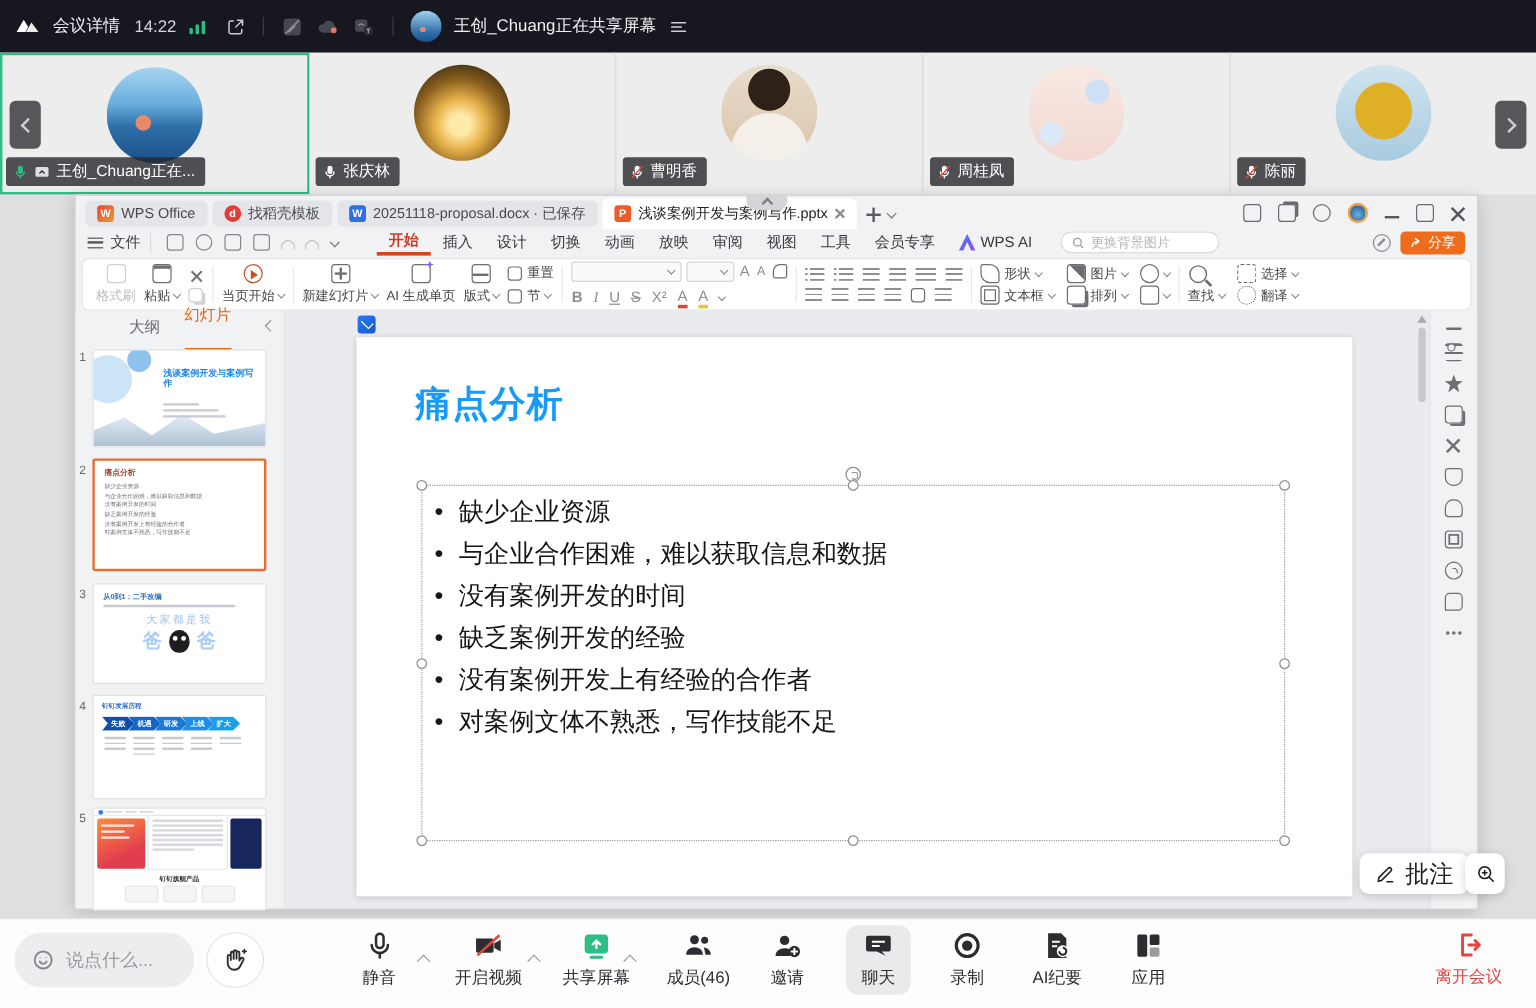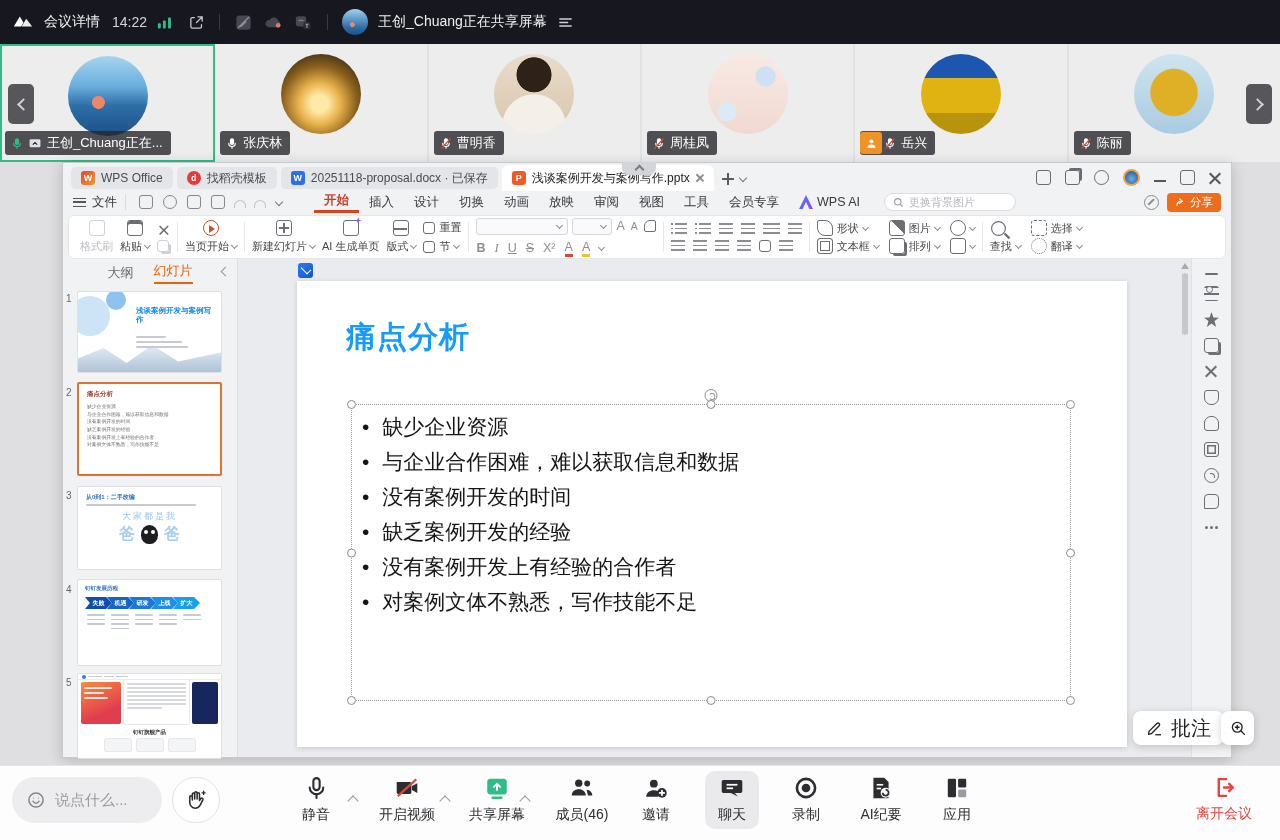--- a/index.html
+++ b/index.html
@@ -104,21 +104,21 @@
 .ico-lines.dots{width:16px;background:repeating-linear-gradient(to bottom,#8d8d94 0 1.6px,transparent 1.6px 4.6px) 4px 0/12px 100% no-repeat,repeating-linear-gradient(to bottom,#8d8d94 0 1.6px,transparent 1.6px 4.6px) 0 0/2px 100% no-repeat}
 .grid2{display:grid;grid-template-rows:1fr 1fr;grid-auto-flow:column;gap:2px 10px;align-items:center}
 .cell{display:flex;align-items:center;gap:4px;white-space:nowrap}
 .qic{width:13px;height:13px;border:1.7px solid #6d6d74;border-radius:50%;position:relative;margin:0 2px}
 .qic::before{content:"";position:absolute;left:10px;top:11px;width:6px;height:1.7px;background:#6d6d74;transform:rotate(45deg)}
 
 
 .content{position:absolute;left:0;top:96px;bottom:0;right:0;display:flex}
 .panel{width:175px;background:#f1f2f4;border-right:1px solid #dcdde0;position:relative}
 .ptabs{height:28px;display:flex;align-items:center;gap:20px;justify-content:center;font-size:13px;color:#6b6b71}
-.ptab-active{color:#e8650f;border-bottom:2px solid #e8650f;padding-bottom:2px}
+.ptab-active{color:#e8650f;border-bottom:2px solid #e8650f;padding-bottom:18px}
 .pcol{position:absolute;right:8px;top:9px;width:7px;height:7px;border-left:1.6px solid #96969c;border-bottom:1.6px solid #96969c;transform:rotate(45deg)}
 .tnum{position:absolute;left:3px;font-size:10px;color:#66666c}
 .thumb{position:absolute;left:14px;width:145px;background:#fff;border:1px solid #e0e0e3;border-radius:2px;overflow:hidden}
 .thumb.sel{border:2px solid #e2702f}
 .gbar{background:#c7cad0;height:2px;border-radius:1px}
 
 
 .t1-c1{position:absolute;left:-8px;top:4px;width:40px;height:40px;border-radius:50%;background:#cde4f7}
 .t1-c2{position:absolute;left:28px;top:-2px;width:20px;height:20px;border-radius:50%;background:#8fc3ee}
 .t1-bldg{position:absolute;left:0;bottom:0;width:100%;height:30px;background:linear-gradient(180deg,#eaf2f9,#aec3d6);clip-path:polygon(0 100%,0 55%,18% 20%,34% 70%,52% 10%,70% 65%,100% 35%,100% 100%)}
@@ -308,38 +308,20 @@
   <div class="tile">
     <div class="avatar-lg av4"></div>
     <div class="badge">
       <svg width="12" height="13" viewBox="0 0 24 24" fill="none" stroke="#fff" stroke-width="2.4" stroke-linecap="round">
           <rect x="9" y="2.5" width="6" height="11.5" rx="3" fill="#fff"></rect>
           <path d="M5.5 11.5a6.5 6.5 0 0 0 13 0"></path>
           <line x1="12" y1="18" x2="12" y2="21.5"></line>
           <line x1="4" y1="21" x2="20" y2="3" stroke="#e0473c"></line>
         </svg>
       <span>周桂凤</span>
-    </div>
-  </div>
-  <div class="tile">
-    <div class="avatar-lg av5"></div>
-    <div class="badge">
-      <span class="hostchip">
-        <svg width="13" height="13" viewBox="0 0 24 24" fill="#fff">
-            <circle cx="12" cy="8" r="3.6"></circle>
-            <path d="M4.5 20c0-4 3.4-6.2 7.5-6.2s7.5 2.2 7.5 6.2z"></path>
-          </svg>
-      </span>
-      <svg width="12" height="13" viewBox="0 0 24 24" fill="none" stroke="#fff" stroke-width="2.4" stroke-linecap="round">
-          <rect x="9" y="2.5" width="6" height="11.5" rx="3" fill="#fff"></rect>
-          <path d="M5.5 11.5a6.5 6.5 0 0 0 13 0"></path>
-          <line x1="12" y1="18" x2="12" y2="21.5"></line>
-          <line x1="4" y1="21" x2="20" y2="3" stroke="#e0473c"></line>
-        </svg>
-      <span>岳兴</span>
     </div>
   </div>
   <div class="tile">
     <div class="avatar-lg av6"></div>
     <div class="badge">
       <svg width="12" height="13" viewBox="0 0 24 24" fill="none" stroke="#fff" stroke-width="2.4" stroke-linecap="round">
           <rect x="9" y="2.5" width="6" height="11.5" rx="3" fill="#fff"></rect>
           <path d="M5.5 11.5a6.5 6.5 0 0 0 13 0"></path>
           <line x1="12" y1="18" x2="12" y2="21.5"></line>
           <line x1="4" y1="21" x2="20" y2="3" stroke="#e0473c"></line>

